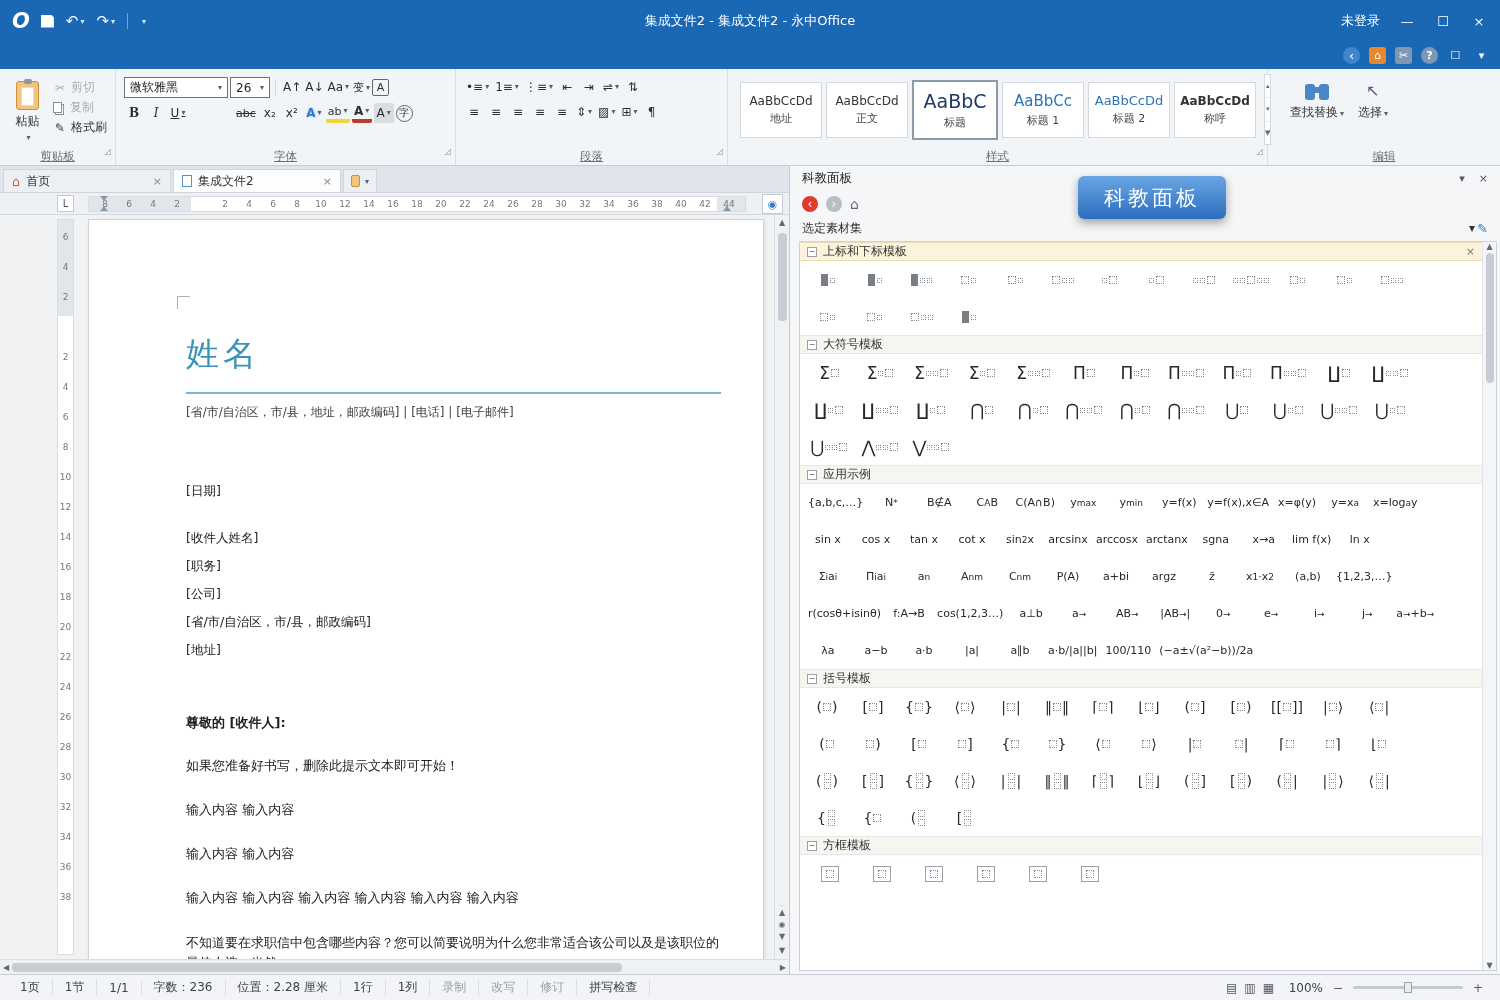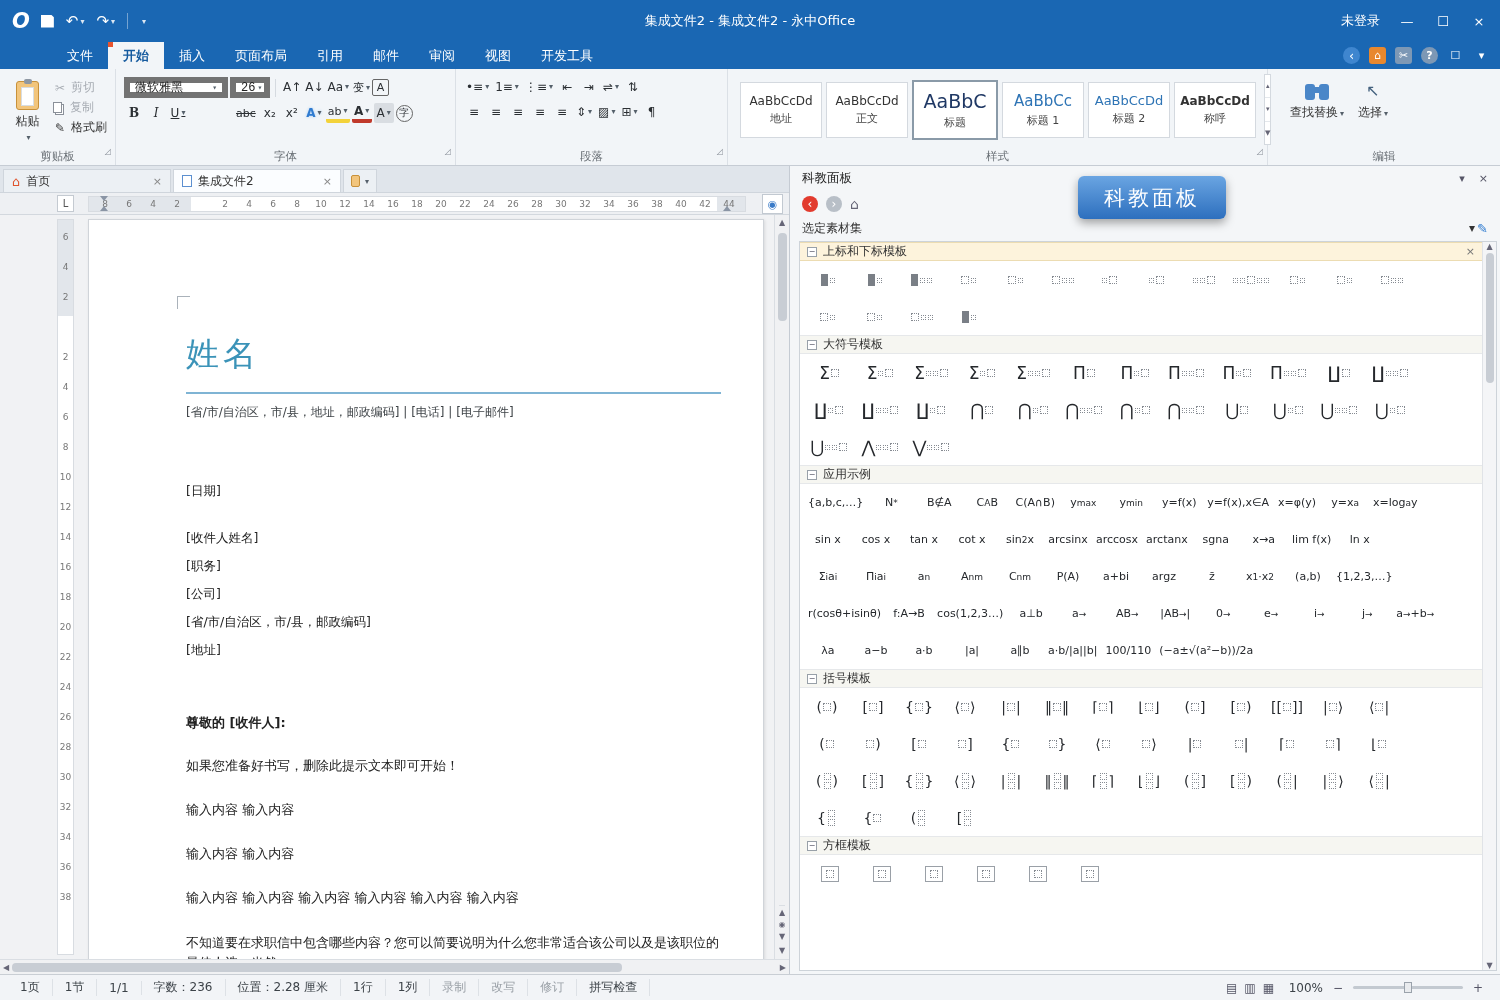--- a/index.html
+++ b/index.html
@@ -33,41 +33,41 @@
   .mric { width:17px; height:17px; display:inline-flex; align-items:center; justify-content:center; color:#fff; font-size:11px; border-radius:3px; }
   .ic-nav-back { background:#3f86cf; border-radius:50%; font-size:13px; }
   .ic-panel-home { background:#e8882e; }
   .ic-screenshot { background:#7d98b5; }
   .ic-help { background:#7d98b5; border-radius:50%; font-weight:bold; }
 
   
   .ribbon { background:#f2f5f8; border-bottom:1px solid #c6ccd4; height:97px; display:flex; flex:0 0 auto; }
   .rgroup { position:relative; border-right:1px solid #dbe0e6; display:flex; flex-direction:column; }
   .rg-content { flex:1; display:flex; padding:6px 8px 0; gap:6px; }
-  .rg-label { height:18px; font-size:11.5px; color:#6a7076; text-align:center; line-height:18px; position:relative; }
+  .rg-label { height:18px; font-size:11.5px; color:#6a7076; text-align:center; line-height:18px; position:relative;text-decoration:underline; }
   .launcher { position:absolute; right:4px; bottom:4px; font-size:8px; color:#8a9099; }
   .g-clip { width:116px; }
   .g-font { width:340px; }
   .g-para { width:272px; }
   .g-style { width:540px; }
   .g-edit { flex:1; border-right:none; }
 
   .paste-btn { display:flex; flex-direction:column; align-items:center; justify-content:center; width:48px; gap:3px; font-size:12px; color:#333; }
   .clipboard-icon { width:23px; height:29px; background:#f2c57c; border:1px solid #c8913a; border-radius:3px; position:relative; }
   .clipboard-icon::before { content:""; position:absolute; left:4px; top:5px; right:4px; bottom:3px; background:#fff; border:1px solid #d8dde2; }
   .clipboard-icon::after { content:""; position:absolute; left:7px; top:-3px; width:8px; height:5px; background:#8f98a3; border-radius:2px; }
   .clip-col { display:flex; flex-direction:column; gap:3px; padding-top:4px; }
   .small-btn { display:flex; align-items:center; gap:4px; font-size:12px; color:#333; white-space:nowrap; }
   .small-btn.disabled { color:#a8adb4; }
   .ic14 { font-size:12px; width:14px; text-align:center; }
   .copy-pg { display:inline-block; width:9px; height:11px; border:1px solid #8a9099; background:#fff; box-shadow:2px 2px 0 -1px #fff,2px 2px 0 0 #8a9099; margin-right:4px; }
 
   .font-rows,.para-rows { display:flex; flex-direction:column; gap:5px; width:100%; padding-top:2px; }
   .irow { display:flex; align-items:center; gap:2px; }
-  .combo { background:#fff; border:6px solid #737373; height:21px; display:flex; align-items:center; padding:0 5px; font-size:12px; justify-content:space-between;font-family:Liberation Mono, monospace; }
+  .combo { background:#fff; border:1px solid #737373; height:21px; display:flex; align-items:center; padding:0 5px; font-size:12px; justify-content:space-between; }
   .fam { width:104px; } .siz { width:40px; }
   .caret { font-size:8px; color:#55606a; margin-left:2px; }
   .ric { min-width:20px; height:20px; display:inline-flex; align-items:center; justify-content:center; font-size:12px; color:#2b2f33; padding:0 2px; border-radius:2px; line-height:1; }
   .vsep { width:1px; height:18px; background:#d5dae0; margin:0 3px; }
   .ic-bold-button { font-weight:bold; font-family:"DejaVu Serif",serif; }
   .ic-italic-button { font-style:italic; font-family:"DejaVu Serif",serif; }
   .ic-underline-button { text-decoration:underline; }
   .ic-strikethrough-button { text-decoration:line-through; font-size:11px;margin-left:44px; }
   .ic-text-effects-button { color:#2f7bd0; font-weight:bold; text-shadow:0 0 3px #a9cdf2; }
   .ic-highlight-button { border-bottom:4px solid #f3d23a; font-size:11px; }
@@ -217,31 +217,20 @@
     <div class="title-text">集成文件2 - 集成文件2 - 永中Office</div>
     <div class="win-controls">
       <span>未登录</span>
       <span class="wbtn">—</span>
       <span class="wbtn">☐</span>
       <span class="wbtn">×</span>
     </div>
   </div>
 
   <div class="menubar">
-    <div class="menu-tabs">
-        <div class="menu-tab">文件</div>
-        <div class="menu-tab active">开始</div>
-        <div class="menu-tab">插入</div>
-        <div class="menu-tab">页面布局</div>
-        <div class="menu-tab">引用</div>
-        <div class="menu-tab">邮件</div>
-        <div class="menu-tab">审阅</div>
-        <div class="menu-tab">视图</div>
-        <div class="menu-tab">开发工具</div>
-      </div>
     <div class="menu-right">
         <span class="mric ic-nav-back">‹</span>
         <span class="mric ic-panel-home">⌂</span>
         <span class="mric ic-screenshot">✂</span>
         <span class="mric ic-help">?</span>
         <span class="mric ic-window-restore">☐</span>
         <span class="mric ic-ribbon-options">▾</span>
       </div>
   </div>
 

